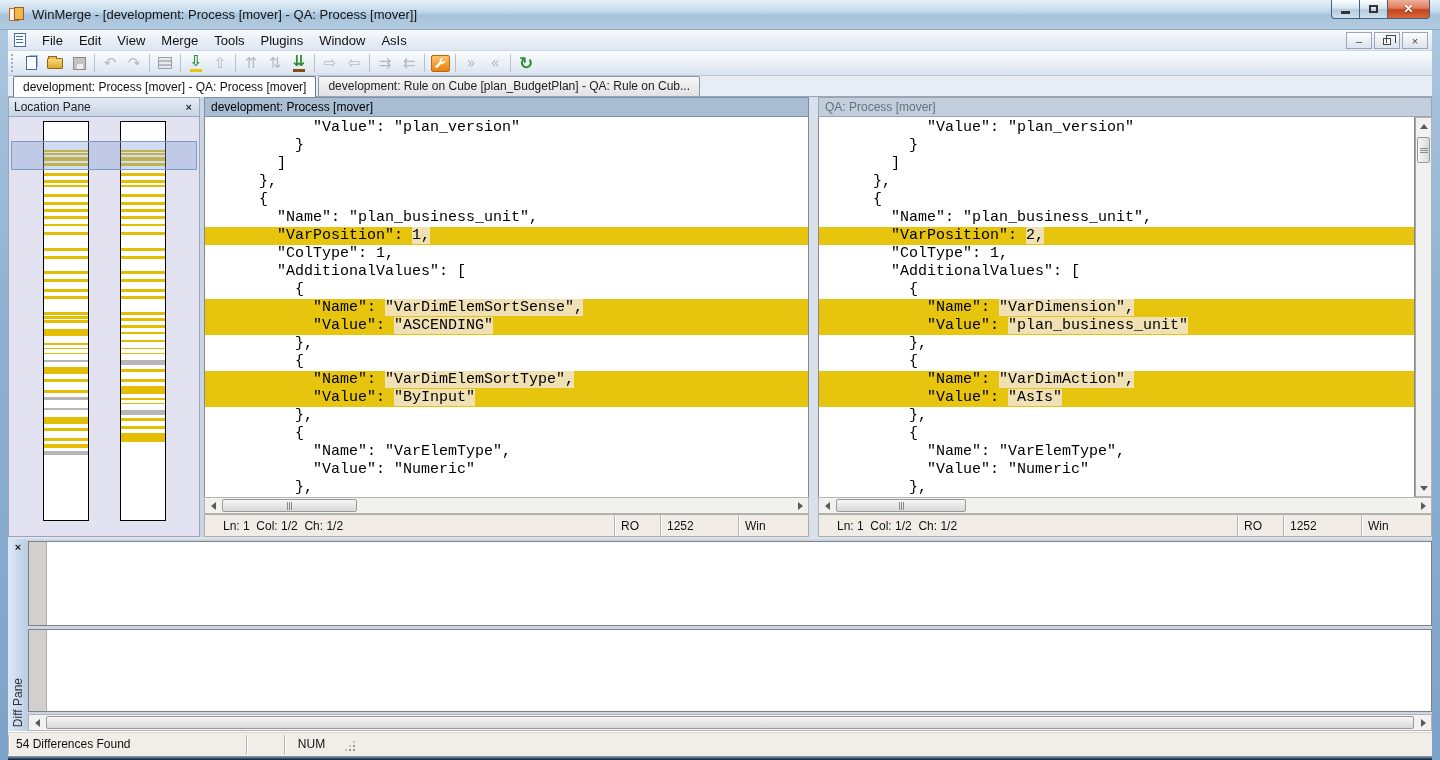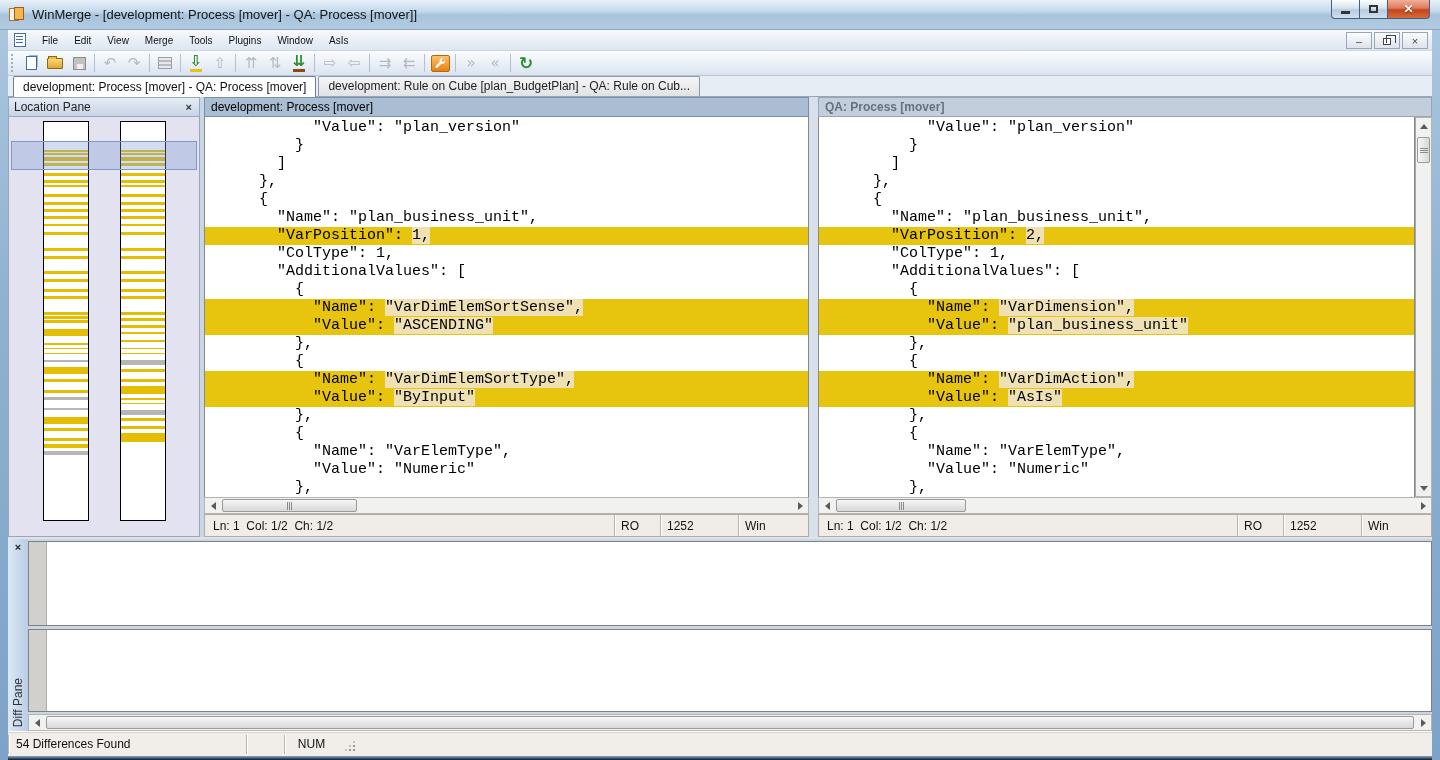--- a/index.html
+++ b/index.html
@@ -28,21 +28,21 @@
   .glyph-close { color:#fff; font-weight:bold; font-size:12px; text-shadow:0 1px 1px #7a2508; }
 
   .body { margin:0 8px; height:726px; background:#e7edf5; position:relative; }
 
   
   .menubar { height:21px; display:flex; align-items:center; position:relative;
     background:linear-gradient(180deg,#f8fafc 0%,#e7edf6 60%,#dde6f2 100%); border-bottom:1px solid #ccd6e4; }
   .mdi-doc-icon { width:12px; height:14px; background:#fff; border:1px solid #4a6fa5; margin:0 8px 0 6px; position:relative; }
   .mdi-doc-icon::before { content:""; position:absolute; left:1px; top:2px; width:7px; height:1px; background:#4a6fa5;
     box-shadow:0 3px 0 #4a6fa5, 0 6px 0 #4a6fa5; }
-  .menu-item { font-size:10px; color:#111; padding:10px 8px; }
+  .menu-item { font-size:13px; color:#111; padding:10px 8px; }
   .mdi-controls { position:absolute; right:4px; top:2px; display:flex; gap:2px; }
   .mdi-btn { width:26px; height:17px; border:1px solid #9aa6b8; display:flex; align-items:center; justify-content:center;
     background:linear-gradient(180deg,#fbfcfd,#dde3ec); color:#444; font-size:11px; }
   .g-restore { width:8px; height:7px; border:1px solid #444; position:relative; background:#fff; margin-top:2px; }
   .g-restore::before { content:""; position:absolute; left:2px; top:-4px; width:8px; height:7px; border:1px solid #444; border-bottom:none; }
 
   
   .toolbar { height:25px; display:flex; align-items:center;
     background:linear-gradient(180deg,#fbfdfe 0%,#e8eef6 60%,#d9e3f0 100%); border-bottom:1px solid #b9c6d6; }
   .tb-grip { width:4px; height:18px; margin:0 4px 0 3px; border-left:2px dotted #9fb0c4; }
@@ -88,21 +88,21 @@
     background:rgba(128,158,214,0.35); border:1px solid #7e9ac8; }
 
   .splitter-v { width:4px; background:#c9d6e6; }
   .pane-gap { width:9px; background:#d8e0ec; }
 
   .editor { display:flex; flex-direction:column; }
   .editor.left { width:605px; }
   .editor.right { width:614px; }
   .ed-header { height:20px; font-size:12px; padding:2px 6px; border:1px solid #7a8fa8; white-space:nowrap; overflow:hidden; }
   .ed-header.active { background:#a9bdd3; color:#000; }
-  .ed-header.inactive { background:#c3cedc; color:#66707e; border-color:#97a5b6;font-weight:bold; }
+  .ed-header.inactive { background:#c3cedc; color:#66707e; border-color:#97a5b6; }
   .ed-content-row { height:380px; display:flex; }
   .code { flex:1; background:#fff; border-left:1px solid #888; border-right:1px solid #888;
     font-family:"Liberation Mono", monospace; font-size:15px; color:#000; white-space:pre; overflow:hidden; padding-top:2px; }
   .line { height:18px; line-height:18px; }
   .line.hl { background:#e7c50f; }
   .line .w { background:#efe1b3; }
 
   
   .vscroll { width:17px; background:#f1f1ef; border:1px solid #b4b4b4; border-left:1px solid #a8a8a8; position:relative; }
   .sc-arrow { position:absolute; left:0; right:0; height:16px; display:flex; align-items:center; justify-content:center; }
@@ -116,21 +116,21 @@
   .v-thumb i { width:8px; height:1px; background:#8a8a8a; box-shadow:0 2px 0 #8a8a8a, 0 4px 0 #8a8a8a; margin-bottom:4px; }
 
   .hscroll { height:17px; background:#f1f1ef; border:1px solid #b4b4b4; position:relative; }
   .hs-arrow { position:absolute; top:0; bottom:0; width:16px; display:flex; align-items:center; justify-content:center; }
   .hs-arrow.left { left:0; } .hs-arrow.right { right:0; }
   .h-thumb { position:absolute; top:1px; bottom:1px; border:1px solid #9a9a9a; border-radius:2px;
     background:linear-gradient(180deg,#f6f6f6,#d8d8d8); display:flex; align-items:center; justify-content:center; }
   .h-thumb i { width:1px; height:8px; background:#8a8a8a; box-shadow:2px 0 0 #8a8a8a, 4px 0 0 #8a8a8a; margin-right:4px; }
 
   .ed-status { height:23px; background:#f1ede6; border:1px solid #b0aca4; display:flex; align-items:center; font-size:12px; color:#111; }
-  .ps-pos { flex:1; padding-left:8px; white-space:pre; }
+  .ps-pos { flex:1; padding-left:18px; white-space:pre; }
   .ps-cell { border-left:1px solid #b8b4ac; box-shadow:inset 1px 0 0 #fff; height:100%; display:flex; align-items:center; padding-left:6px; }
   .ps-ro { width:46px; } .ps-cp { width:78px; } .ps-eol { width:70px; }
 
   
   .diffpane { height:194px; display:flex; background:#c9d6e6; border-top:2px solid #dde4ee; }
   .dp-strip { width:20px; background:linear-gradient(90deg,#dce8f6,#b9cde4); display:flex; flex-direction:column; align-items:center; position:relative; }
   .dp-close { font-size:11px; font-weight:bold; color:#222; margin-top:2px; }
   .dp-label { position:absolute; bottom:4px; font-size:12px; color:#333; writing-mode:vertical-rl; transform:rotate(180deg); }
   .dp-main { flex:1; position:relative; }
   .dp-panel { position:absolute; left:0; right:0; background:#fff; border:1px solid #808080; }

